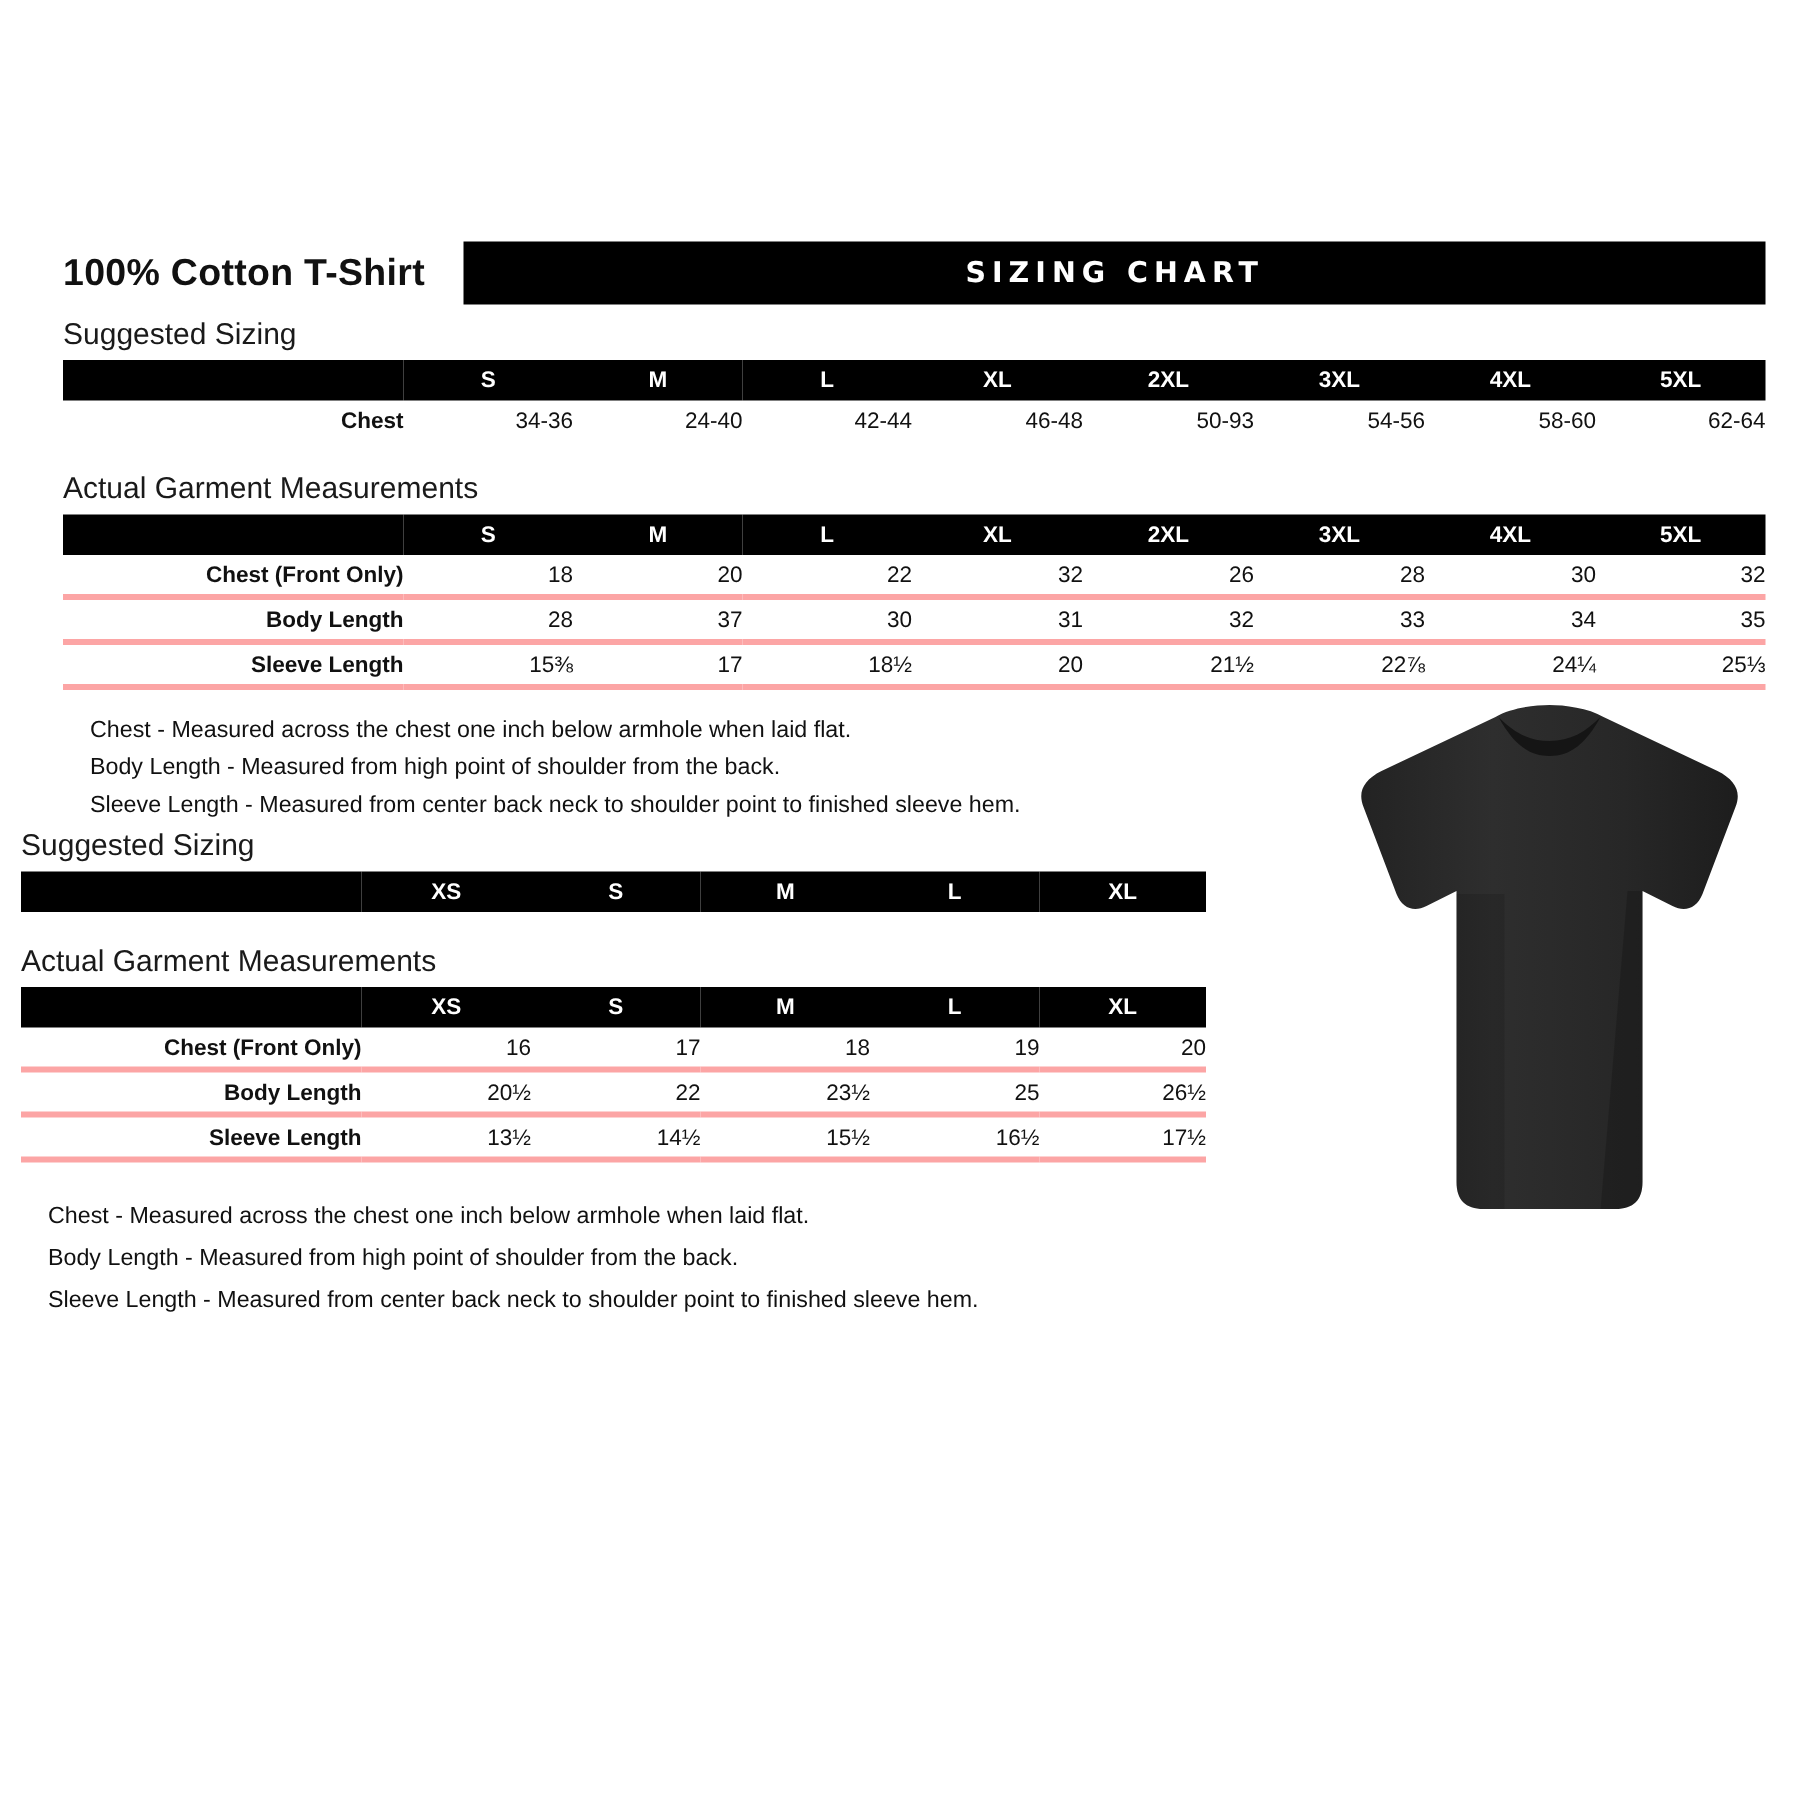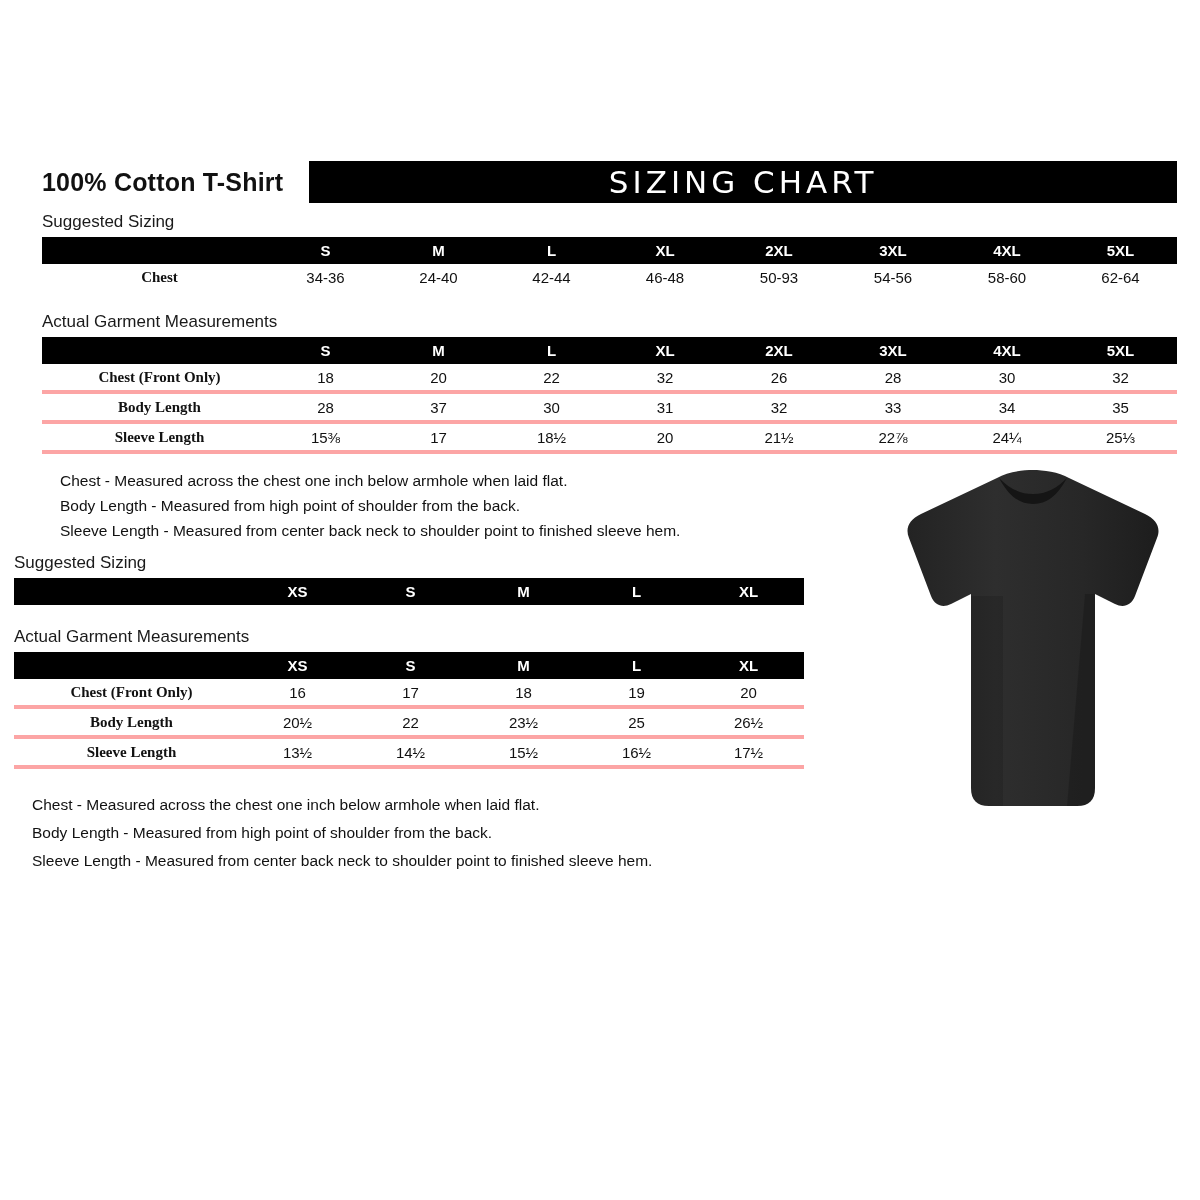--- a/index.html
+++ b/index.html
@@ -48,28 +48,28 @@
     margin-left: 26px;
     background: #000000;
     color: #ffffff;
     flex: 1;
     height: 42px;
     display: flex;
     align-items: center;
     justify-content: center;
   }
   .sizing-banner span {
-    font-size: 31px;
-    font-weight: 400;
+    font-size: 19px;
+    font-weight: 700;
     letter-spacing: 4px;
     font-family: "DejaVu Sans", sans-serif;
   }
 
   .subhead {
-    font-size: 17px;
+    font-size: 20px;
     color: #1a1a1a;
     margin-top: 8px;
     margin-bottom: 5px;
   }
 
   table.size-table {
     border-collapse: collapse;
     table-layout: fixed;
     font-size: 15px;
   }
@@ -89,30 +89,29 @@
     text-align: center;
     vertical-align: middle;
   }
   .hdr-row td.label-col {
     text-align: left;
     padding-left: 8px;
   }
 
   .data-row td {
     height: 26px;
-    text-align: center;
+    text-align: right;
     vertical-align: middle;
     font-size: 15px;
     color: #111;
   }
   .data-row td.label-col {
-    text-align: center;
+    text-align: right;
     padding-left: 8px;
     font-weight: 700;
-    font-family: Liberation Serif, serif;
   }
   .row-border td {
     border-bottom: 4px solid #fca5a5;
   }
 
   .notes {
     margin-top: 14px;
     padding-left: 18px;
   }
   .notes div {

